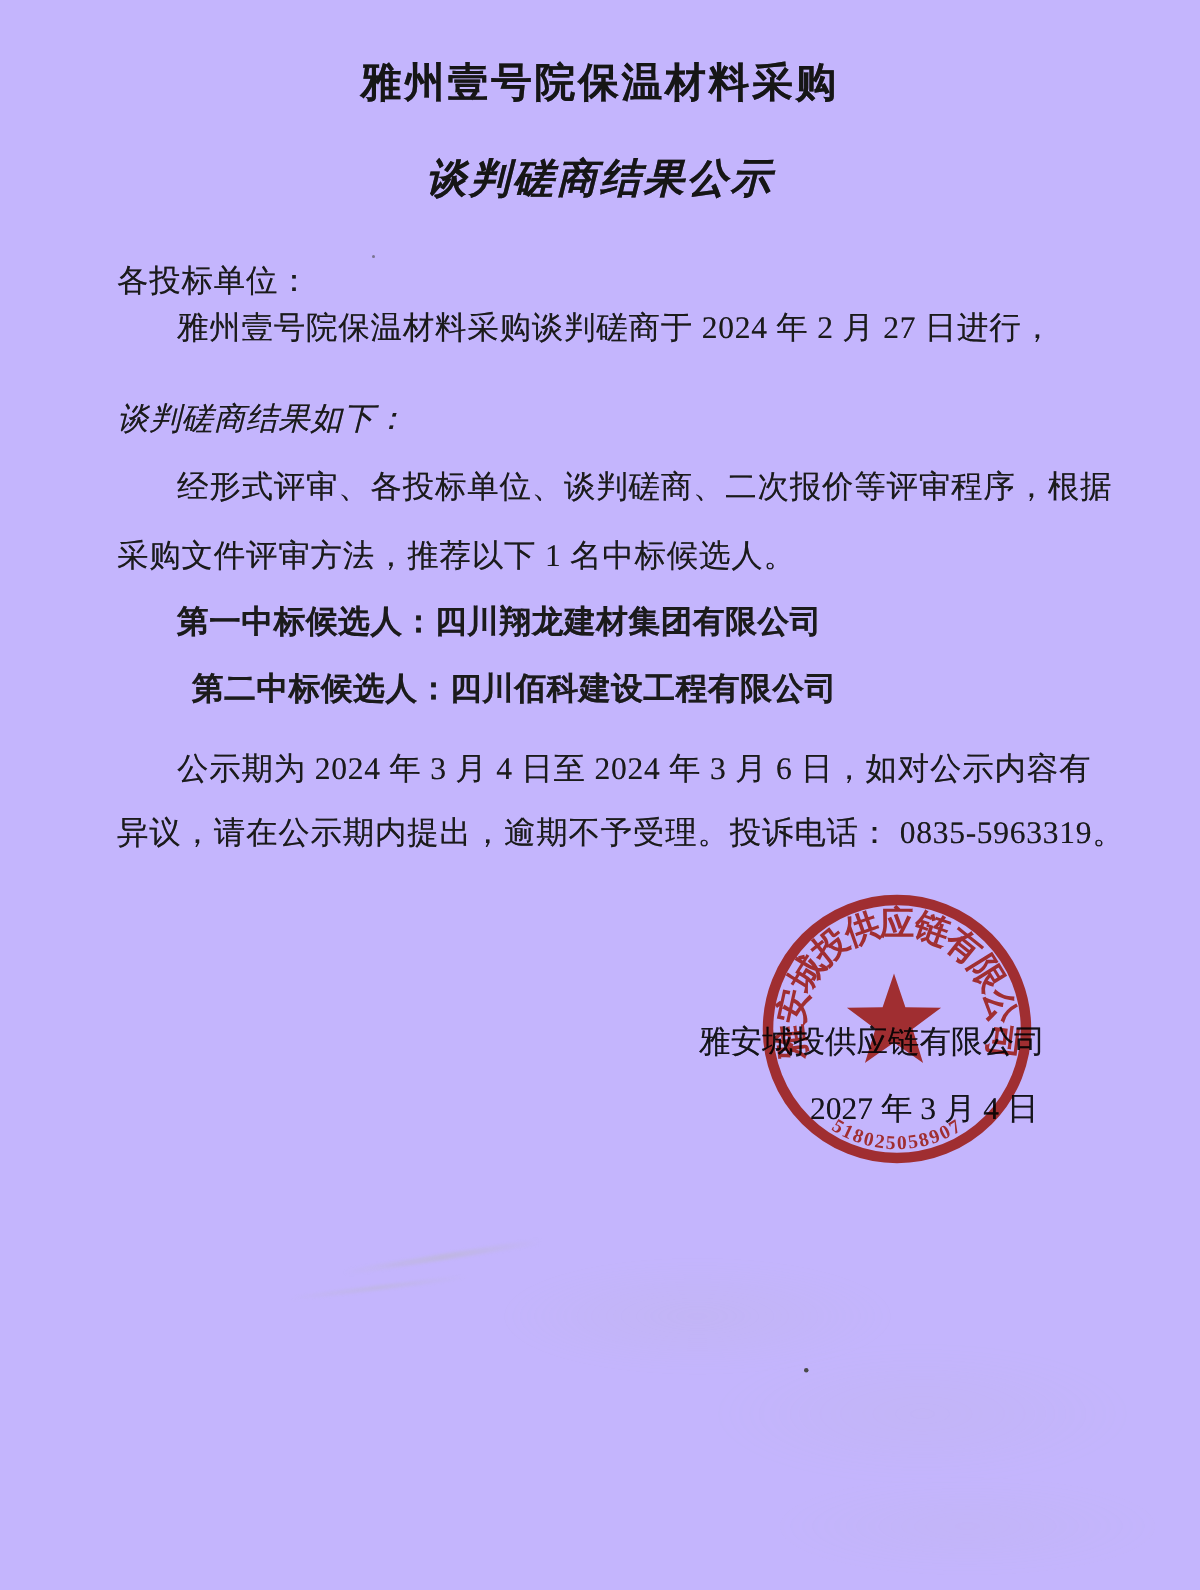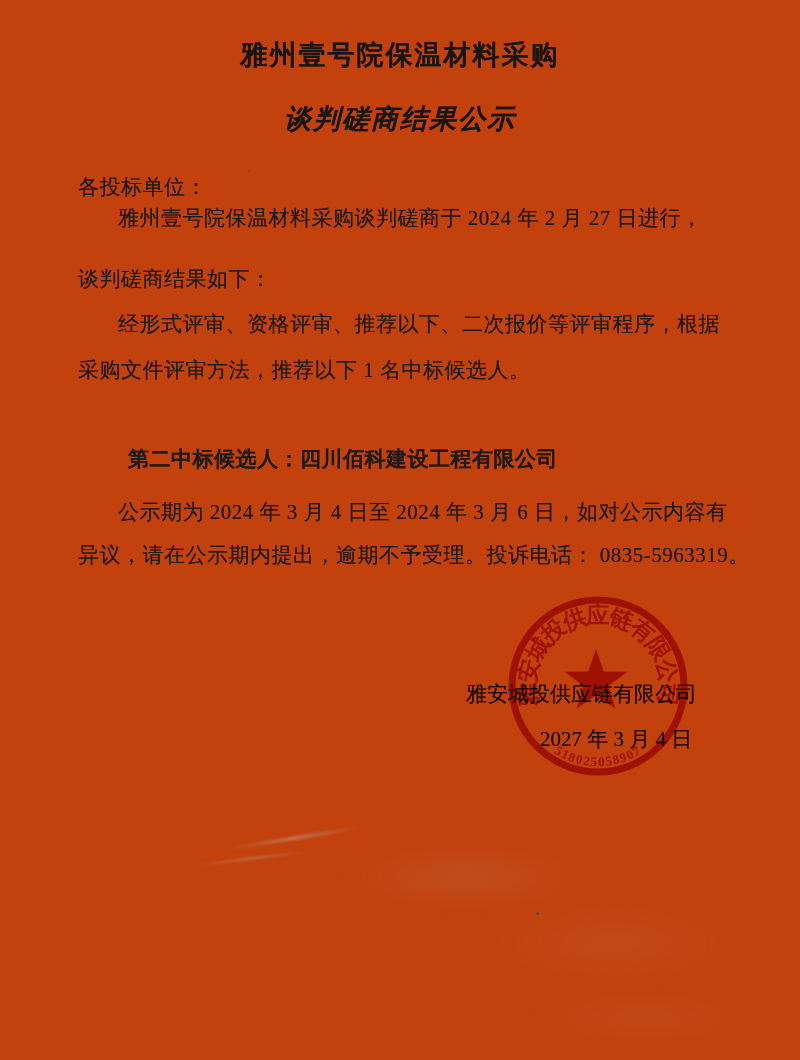--- a/index.html
+++ b/index.html
@@ -1,20 +1,20 @@
 <!DOCTYPE html>
 <html><head>
 <meta charset="utf-8">
 <style>
   html,body{margin:0;padding:0;}
   body{background:#ffffff;}
   .page{
     position:relative;
     width:800px;height:1060px;
-    background:#c2410c;
+    background:#c4b5fd;
     overflow:hidden;
     font-family:"Liberation Serif","DejaVu Serif",serif;
     color:#1b1b1b;
   }
   .tline{
     position:absolute;left:0;width:100%;
     text-align:center;
     font-size:27px;font-weight:bold;
     letter-spacing:2px;
     color:#161616;
@@ -54,23 +54,24 @@
 </head>
 <body>
 
 <div class="page">
 
   <div class="tline" style="top:37px;">雅州壹号院保温材料采购</div>
   <div class="tline" style="top:101px;font-style:italic;">谈判磋商结果公示</div>
 
   <div class="ln" style="left:78px;top:174px;">各投标单位：</div>
   <div class="ln" style="left:118px;top:205px;">雅州壹号院保温材料采购谈判磋商于 2024 年 2 月 27 日进行，</div>
-  <div class="ln" style="left:78px;top:266px;">谈判磋商结果如下：</div>
-  <div class="ln" style="left:118px;top:311px;">经形式评审、资格评审、推荐以下、二次报价等评审程序，根据</div>
+  <div class="ln" style="left:78px;top:266px;font-style:italic;">谈判磋商结果如下：</div>
+  <div class="ln" style="left:118px;top:311px;">经形式评审、各投标单位、谈判磋商、二次报价等评审程序，根据</div>
   <div class="ln" style="left:78px;top:357px;">采购文件评审方法，推荐以下 1 名中标候选人。</div>
+  <div class="ln bold" style="left:118px;top:401px;">第一中标候选人：四川翔龙建材集团有限公司</div>
   <div class="ln bold" style="left:128px;top:446px;">第二中标候选人：四川佰科建设工程有限公司</div>
   <div class="ln" style="left:118px;top:499px;font-family:Liberation Serif, serif;">公示期为 2024 年 3 月 4 日至 2024 年 3 月 6 日，如对公示内容有</div>
   <div class="ln" style="left:78px;top:542px;">异议，请在公示期内提出，逾期不予受理。投诉电话： 0835-5963319。</div>
 
   <div class="stamp">
     <svg viewBox="-100 -100 200 200" xmlns="http://www.w3.org/2000/svg">
       <defs>
         <path id="arcTop" d="M -63.9 23.3 A 68 68 0 1 1 63.9 23.3" fill="none"></path>
         <path id="arcBottom" d="M -61.5 46.4 A 77 77 0 0 0 61.5 46.4" fill="none"></path>
       </defs>

